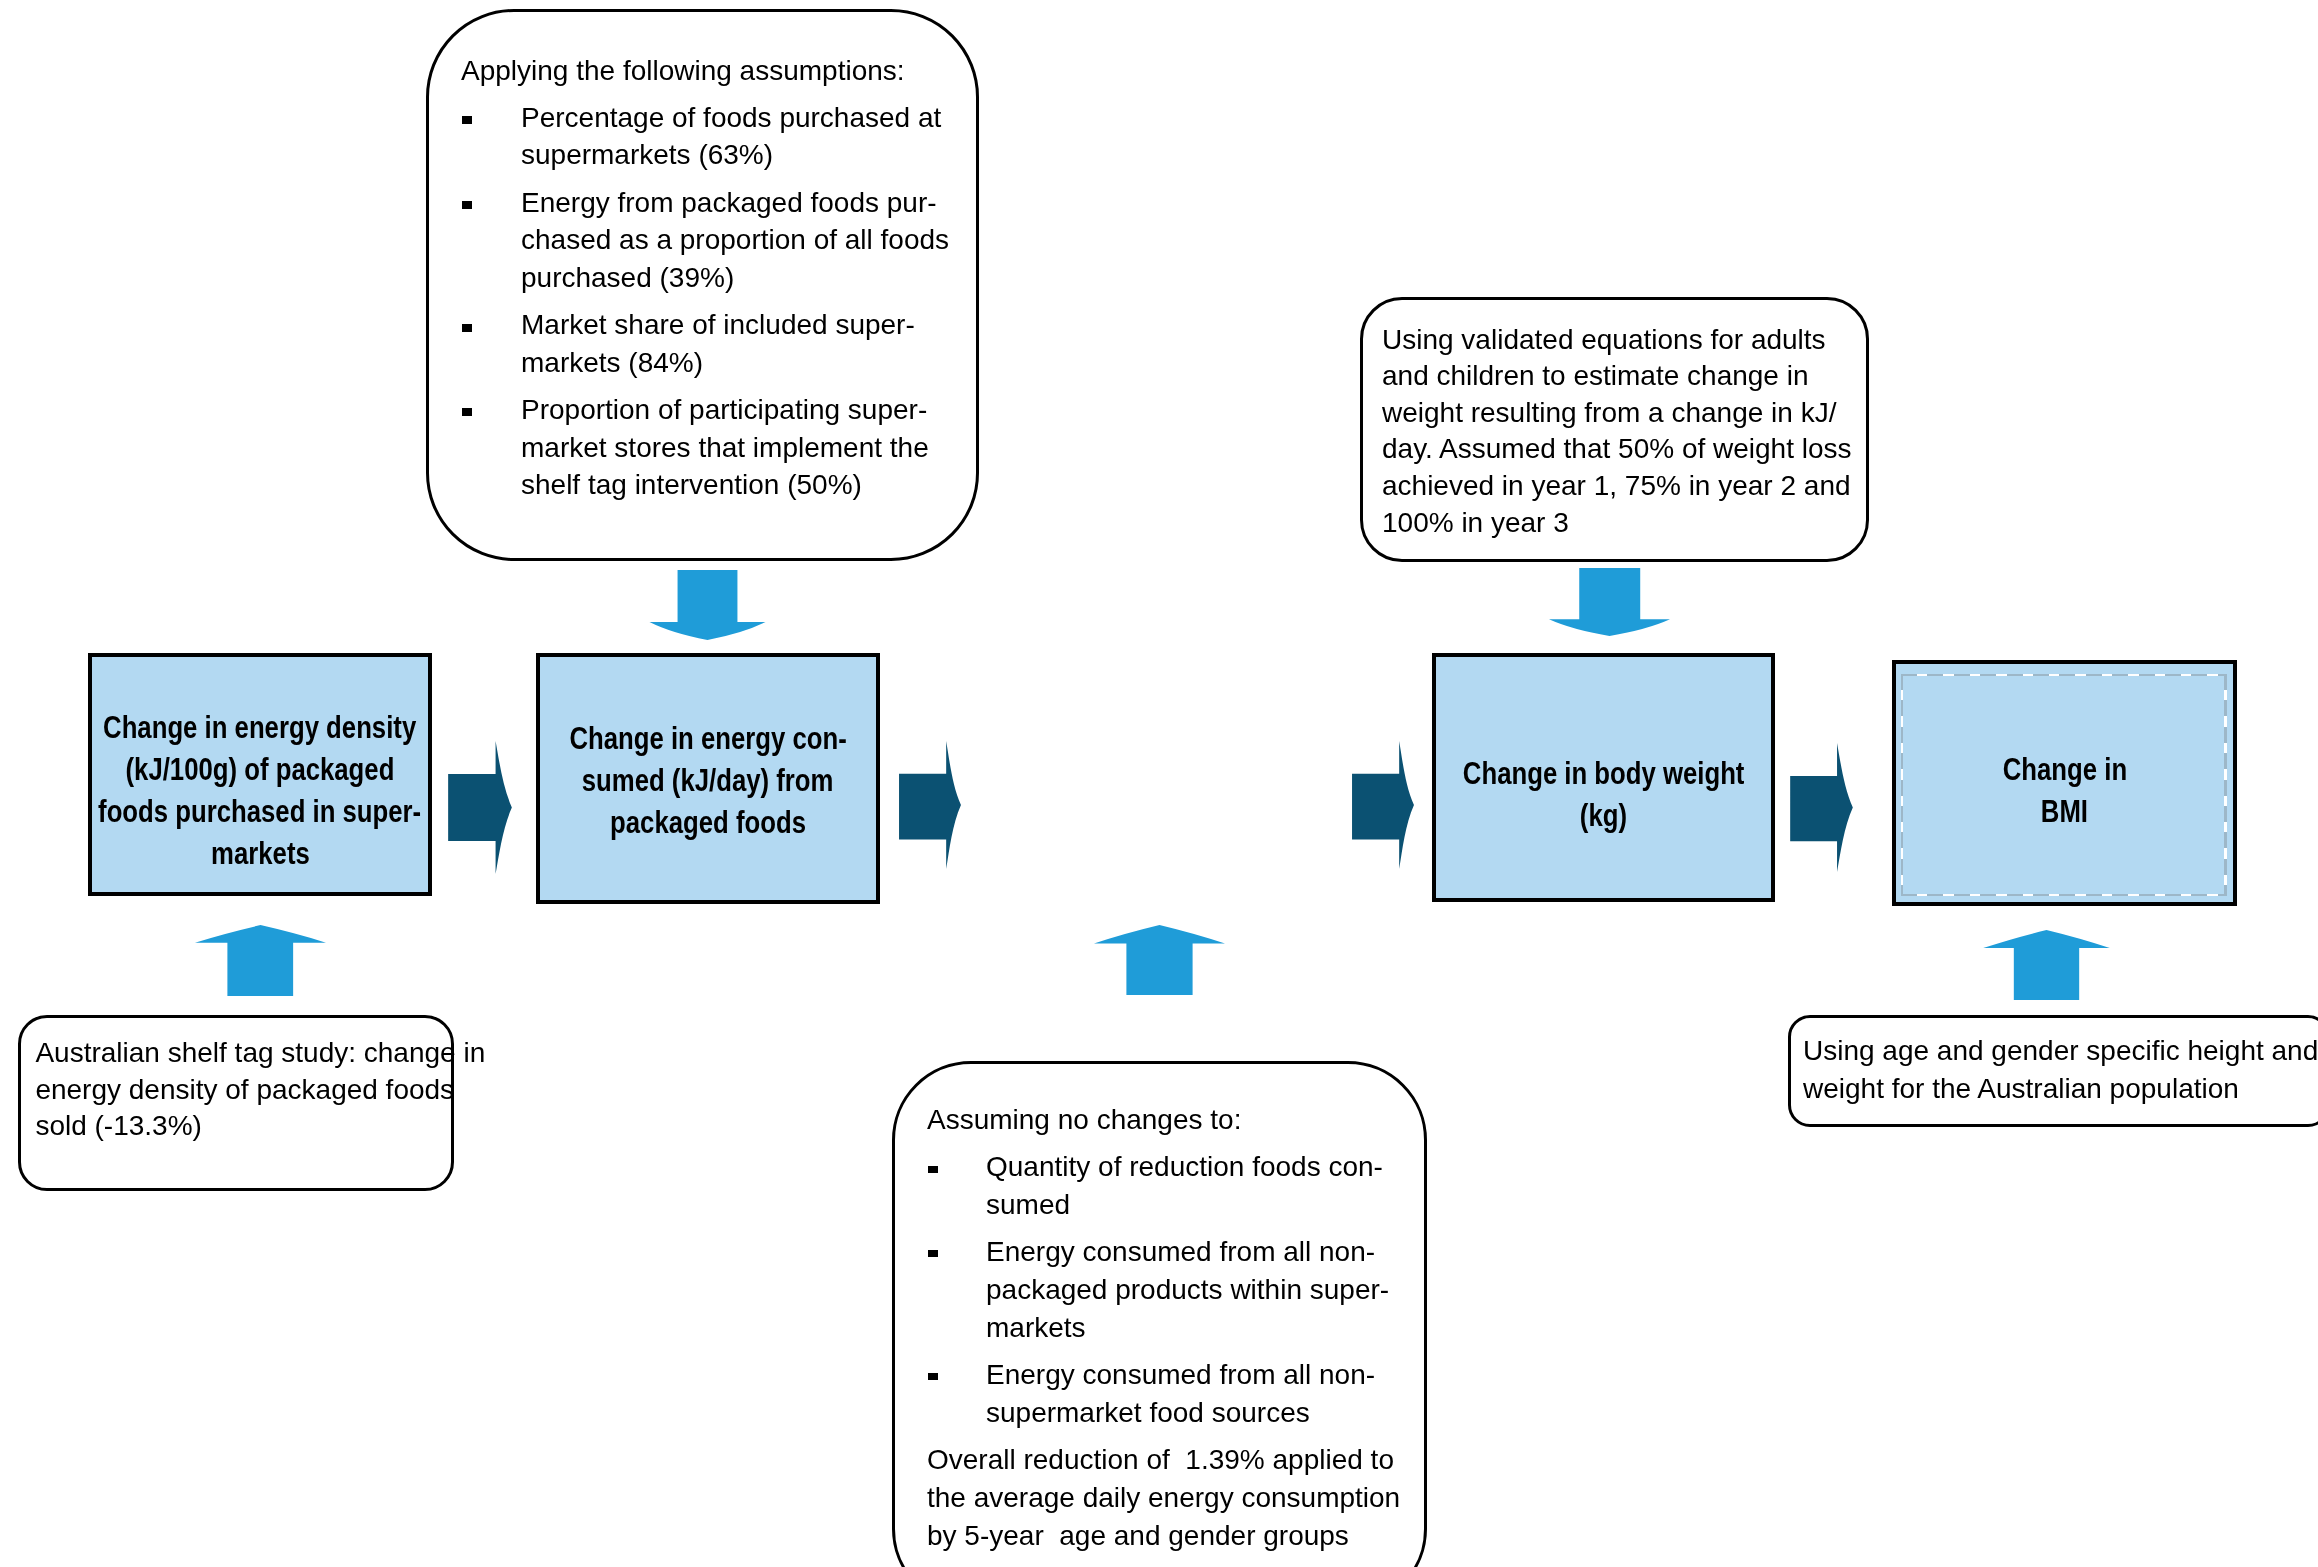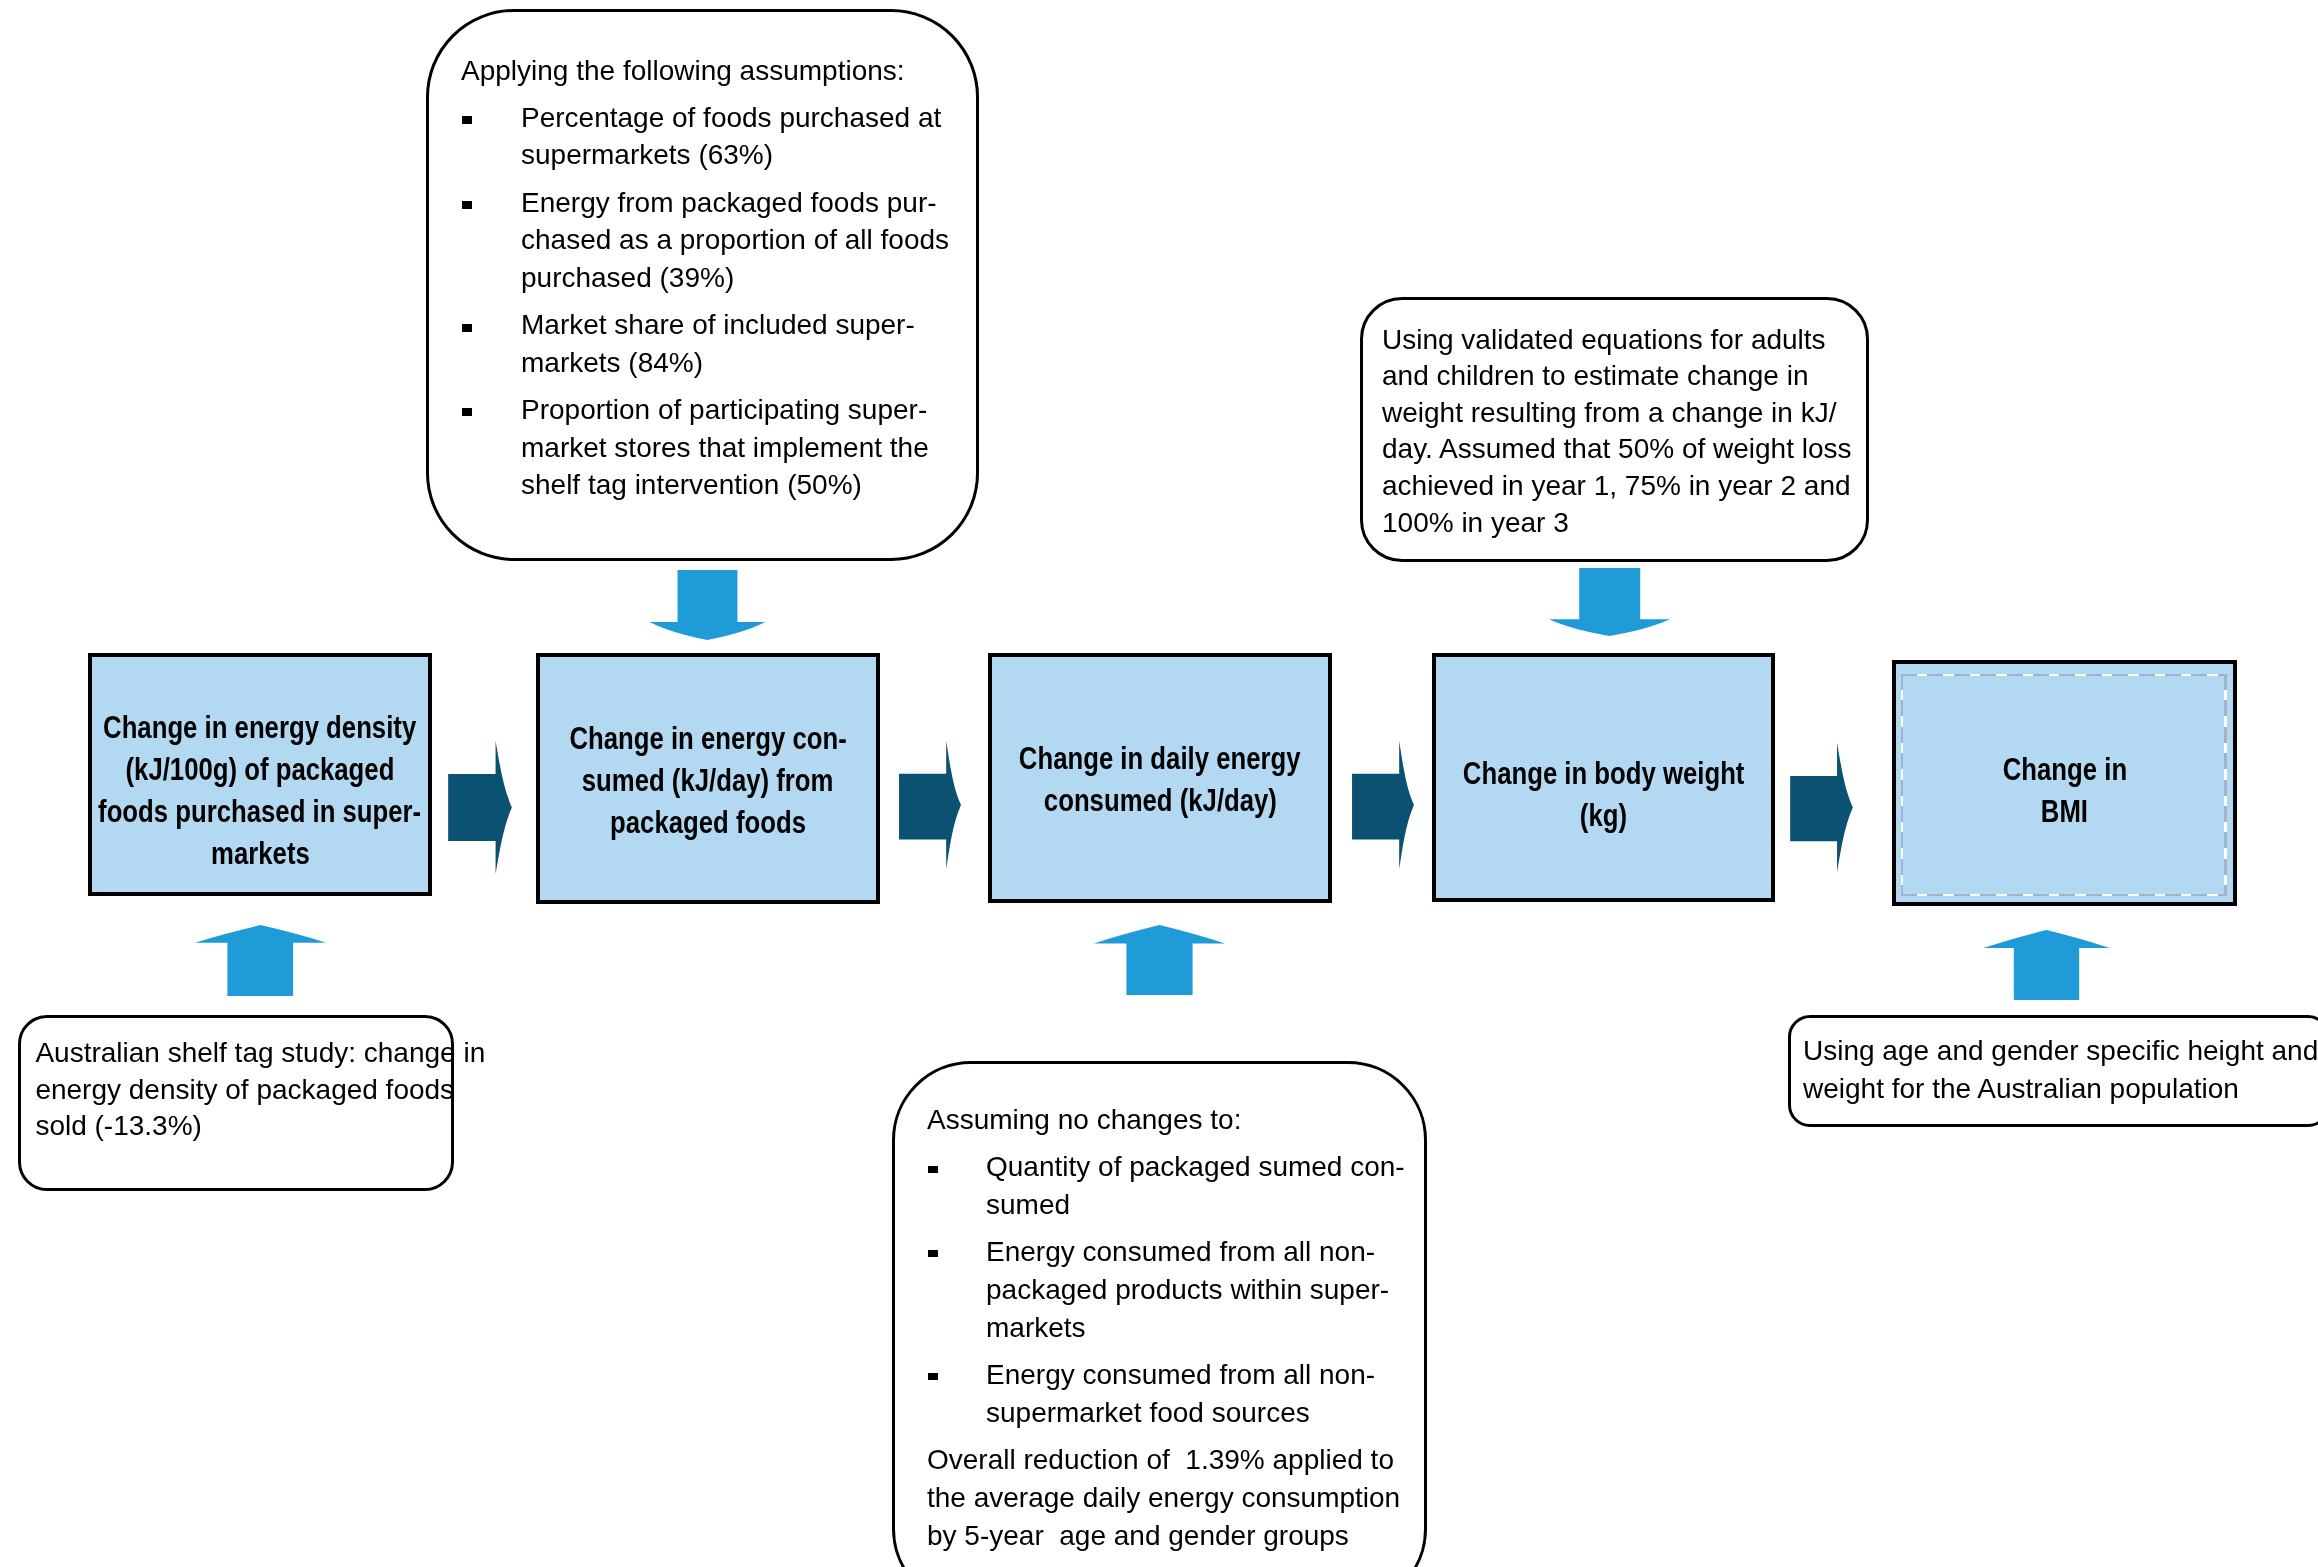--- a/index.html
+++ b/index.html
@@ -58,30 +58,20 @@
           <span>Change in energy con-</span>
         </div>
       <div>
           <span>sumed (kJ/day) from</span>
         </div>
       <div>
           <span>packaged foods</span>
         </div>
     </div>
   </div>
-  <div class="pbox" style="left:988px;top:653px;width:344px;height:250px;">
-    <div class="ptext" style="top:81px;">
-      <div>
-          <span>Change in daily energy</span>
-        </div>
-      <div>
-          <span>consumed (kJ/day)</span>
-        </div>
-    </div>
-  </div>
   <div class="pbox" style="left:1432px;top:653px;width:343px;height:249px;">
     <div class="ptext" style="top:96px;">
       <div>
           <span>Change in body weight</span>
         </div>
       <div>
           <span>(kg)</span>
         </div>
     </div>
   </div>
@@ -127,21 +117,21 @@
     <div class="ctext" style="left:19px;top:209px;">100% in year 3</div>
   </div>
   <div class="callout" style="left:18px;top:1015px;width:436px;height:176px;border-radius:29px;">
     <div class="ctext" style="left:14.4px;top:21px;">Australian shelf tag study: change in</div>
     <div class="ctext" style="left:14.4px;top:58px;">energy density of packaged foods</div>
     <div class="ctext" style="left:14.4px;top:94px;">sold (-13.3%)</div>
   </div>
   <div class="callout" style="left:892px;top:1015px;width:535px;height:547px;border-radius:79px;margin-top:46px;">
     <div class="ctext" style="left:32px;top:42px;">Assuming no changes to:</div>
     <div class="bullet-square" style="left:33px;top:102px;width:9.7px;height:7.4px;"></div>
-    <div class="ctext" style="left:91px;top:89px;">Quantity of packaged sumed con-</div>
+    <div class="ctext" style="left:91px;top:89px;">Quantity of reduction foods con-</div>
     <div class="ctext" style="left:91px;top:127px;">sumed</div>
     <div class="bullet-square" style="left:33px;top:186px;width:9.7px;height:7.4px;"></div>
     <div class="ctext" style="left:91px;top:174px;">Energy consumed from all non-</div>
     <div class="ctext" style="left:91px;top:212px;">packaged products within super-</div>
     <div class="ctext" style="left:91px;top:250px;">markets</div>
     <div class="bullet-square" style="left:33px;top:309px;width:9.7px;height:7.4px;"></div>
     <div class="ctext" style="left:91px;top:297px;">Energy consumed from all non-</div>
     <div class="ctext" style="left:91px;top:335px;">supermarket food sources</div>
     <div class="ctext" style="left:32px;top:382px;">Overall reduction of  1.39% applied to</div>
     <div class="ctext" style="left:32px;top:420px;">the average daily energy consumption</div>

